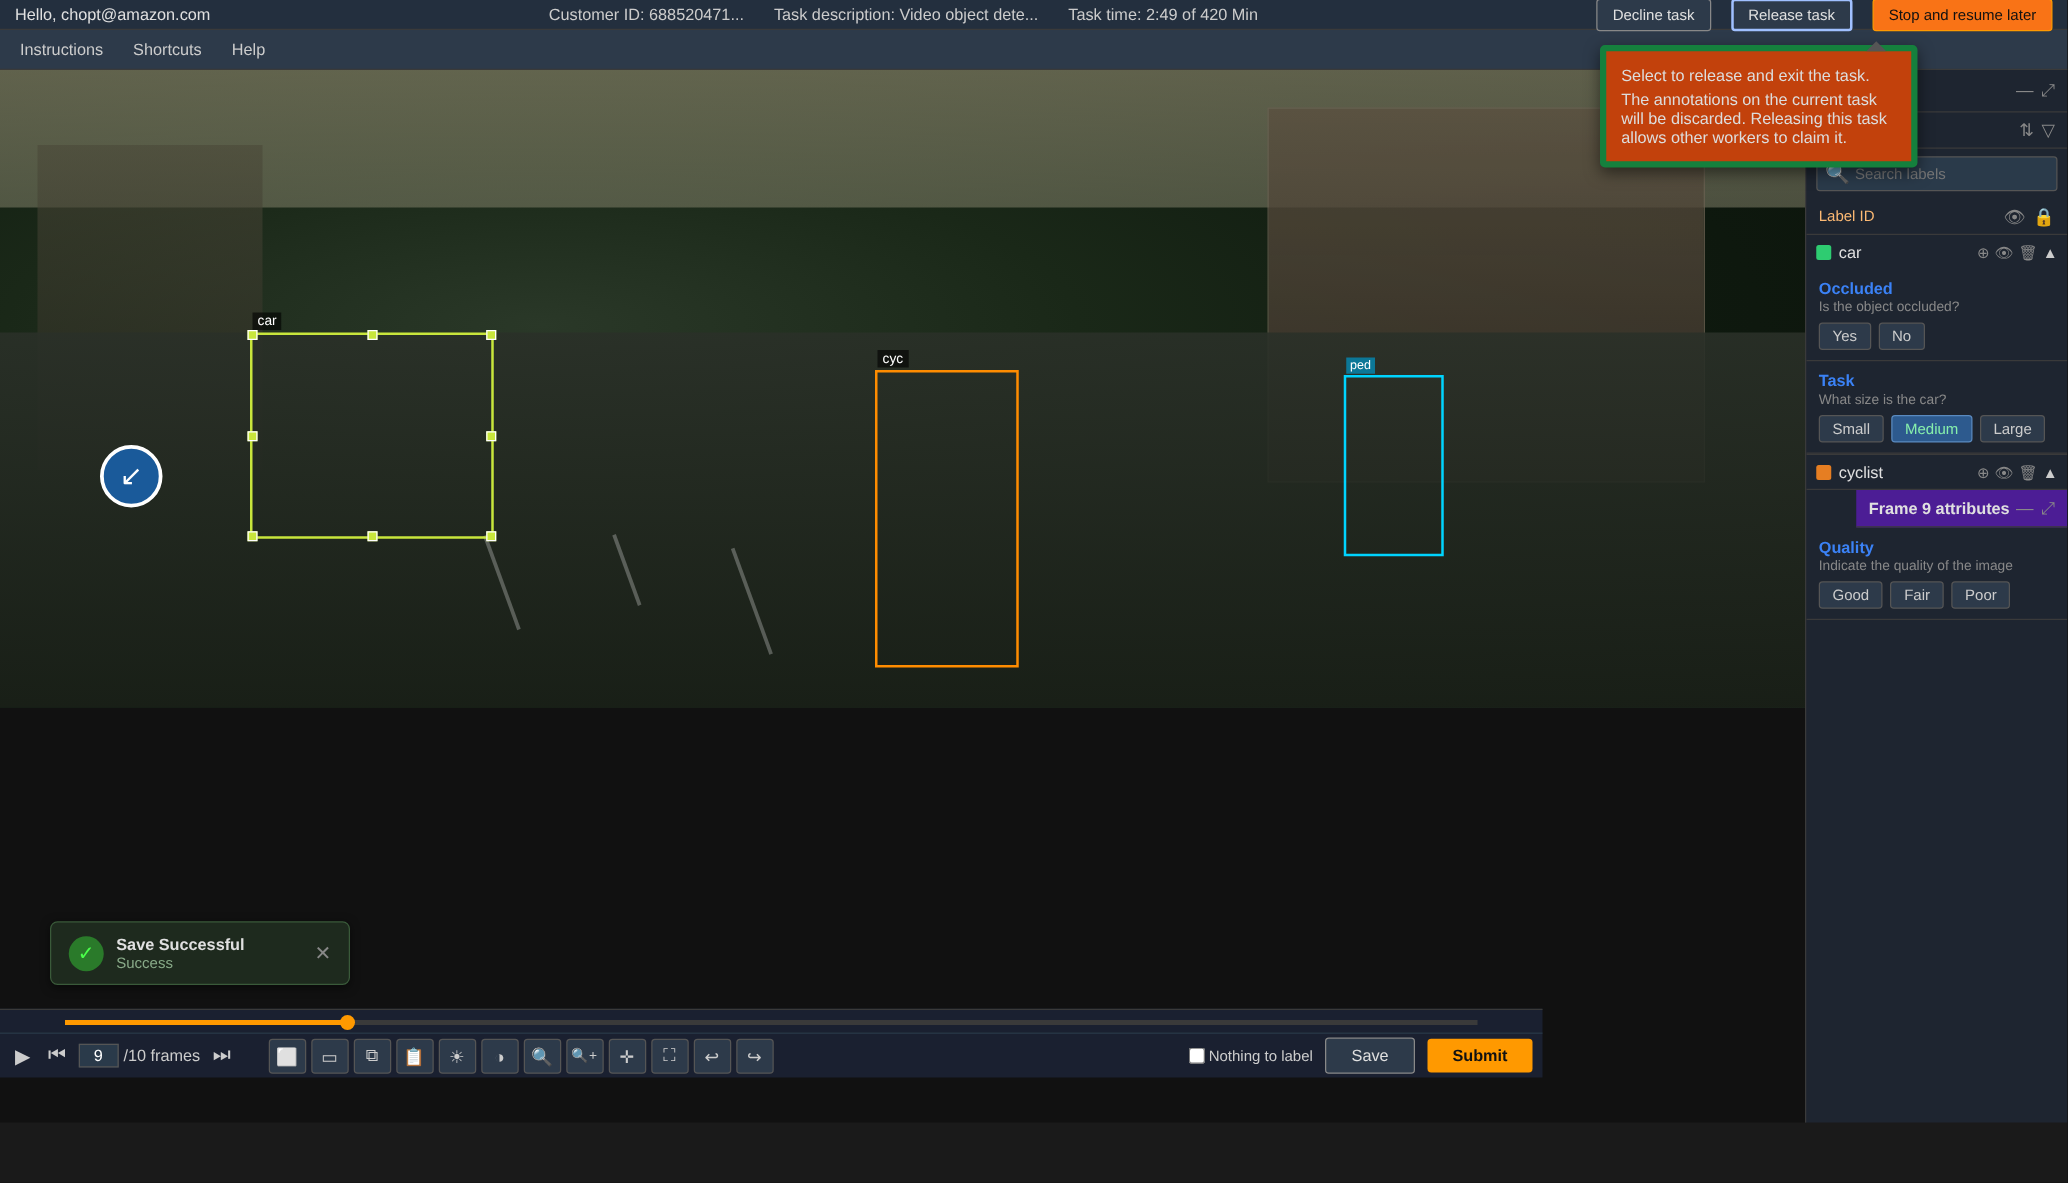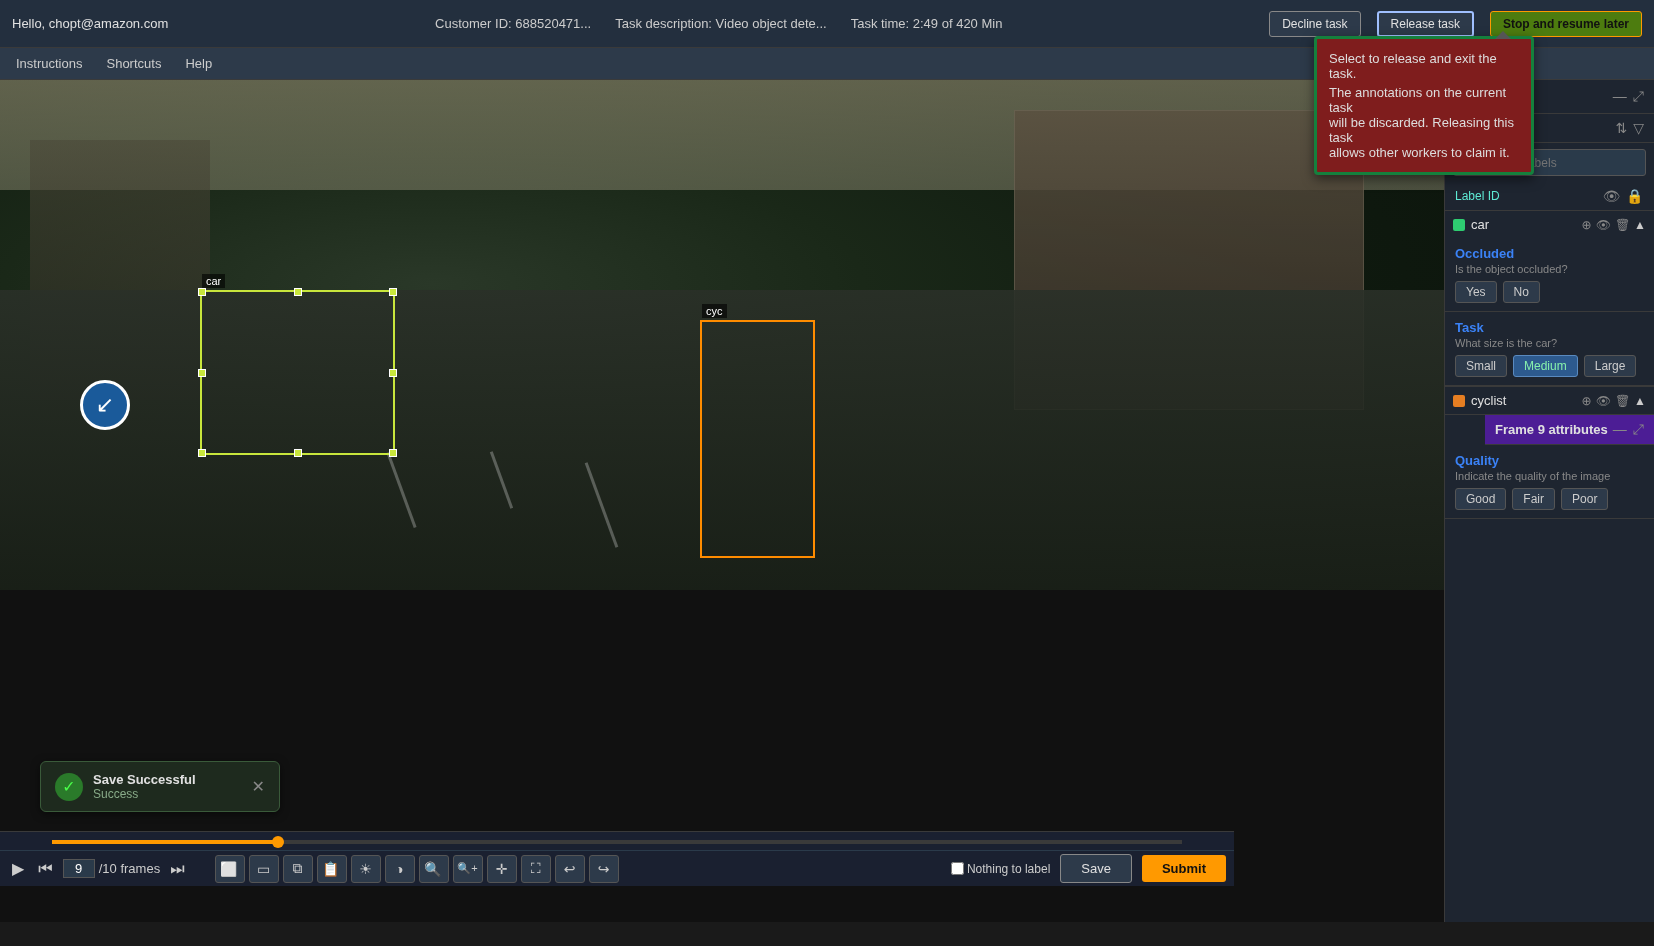--- a/index.html
+++ b/index.html
@@ -1,31 +1,31 @@
 <!DOCTYPE html>
 <html><head>
   <meta charset="utf-8">
   <style>
     * { box-sizing: border-box; margin: 0; padding: 0; }
     body { font-family: Arial, sans-serif; background: #1a1a1a; color: #e0e0e0; width: 1654px; height: 946px; overflow: hidden; position: relative; }
 
     
     .top-bar {
       display: flex; align-items: center; justify-content: space-between;
-      background: #232f3e; height: 48px; padding: 4px 12px;
+      background: #232f3e; height: 24px; padding: 4px 12px;
       border-bottom: 1px solid #3a3a3a; position: relative; z-index: 100;
     }
     .top-bar-left { font-size: 13px; color: #e0e0e0; }
     .top-bar-center { display: flex; gap: 24px; font-size: 13px; color: #ccc; }
     .top-bar-right { display: flex; gap: 16px; }
     .top-btn {
       padding: 4px 12px; font-size: 12px; border-radius: 3px; cursor: pointer;
       border: 1px solid #888; background: #2d3a4a; color: #e0e0e0;
     }
-    .top-btn.primary { background: #4d7c0f; border-color: #ff9900; color: #111; font-weight: bold; }
+    .top-btn.primary { background: #f97316; border-color: #ff9900; color: #111; font-weight: normal; }
     .top-btn.highlight { border: 2px solid #a0c0ff; }
 
     
     .menu-bar {
       display: flex; align-items: center; gap: 16px;
       background: #2d3a4a; height: 32px; padding: 0 12px;
       border-bottom: 1px solid #3a3a3a;
     }
     .menu-item { font-size: 13px; color: #ccc; cursor: pointer; padding: 0 4px; }
 
@@ -142,26 +142,26 @@
       display: flex; align-items: center; justify-content: space-between;
       padding: 6px 10px; border-bottom: 1px solid #3a3a3a; background: #4c1d95; margin-left: 40px;
     }
     .frame-attr-title { font-size: 13px; font-weight: bold; color: #e0e0e0; }
 
     
     .label-id-row {
       display: flex; align-items: center; justify-content: space-between;
       padding: 6px 10px; border-bottom: 1px solid #3a3a3a;
     }
-    .label-id-text { font-size: 12px; color: #5eead4; }
+    .label-id-text { font-size: 12px; color: #fdba74; }
 
     
     .tooltip-popup {
-      position: absolute; top: 36px; right: 0; width: 220px;
-      background: #7f1d1d; border: 3px solid #15803d; border-radius: 4px;
+      position: absolute; top: 36px; right: 0; width: 254px;
+      background: #c2410c; border: 5px solid #15803d; border-radius: 4px;
       padding: 12px; font-size: 13px; color: #ddd; z-index: 200;
       box-shadow: 0 4px 12px rgba(0,0,0,0.5);
     }
     .tooltip-arrow {
       position: absolute; top: -8px; right: 20px;
       width: 0; height: 0;
       border-left: 8px solid transparent;
       border-right: 8px solid transparent;
       border-bottom: 8px solid #555;
     }
@@ -283,20 +283,23 @@
         <div class="handle" style="left:100%;top:100%;"></div>
         <div class="handle" style="left:50%;top:100%;"></div>
         <div class="handle" style="left:0;top:50%;"></div>
         <div class="handle" style="left:100%;top:50%;"></div>
       </div>
 
       <div class="bbox bbox-orange" style="left:700px;top:240px;width:115px;height:238px;">
         <span class="bbox-label" style="color:#fff;background:rgba(0,0,0,0.6);">cyc</span>
       </div>
 
+      <div class="bbox bbox-cyan" style="left:1075px;top:244px;width:80px;height:145px;">
+        <span class="ped-label" style="top:-16px;">ped</span>
+      </div>
     </div>
 
     <div style="position:absolute;bottom:72px;left:0;right:210px;background:#1a2030;border-top:1px solid #3a3a3a;padding:8px 12px 0;">
       <div style="position:relative;height:4px;background:#3a3a3a;margin:0 40px 6px;">
         <div style="position:absolute;left:0;top:0;height:100%;width:20%;background:#ff9900;"></div>
         <div style="position:absolute;left:20%;top:-4px;width:12px;height:12px;background:#ff9900;border-radius:50%;transform:translateX(-50%);"></div>
       </div>
     </div>
 
     <div style="position:absolute;bottom:36px;left:0;right:210px;background:#1a2030;height:36px;border-top:1px solid #2a3a4a;display:flex;align-items:center;padding:0 8px;gap:6px;">

